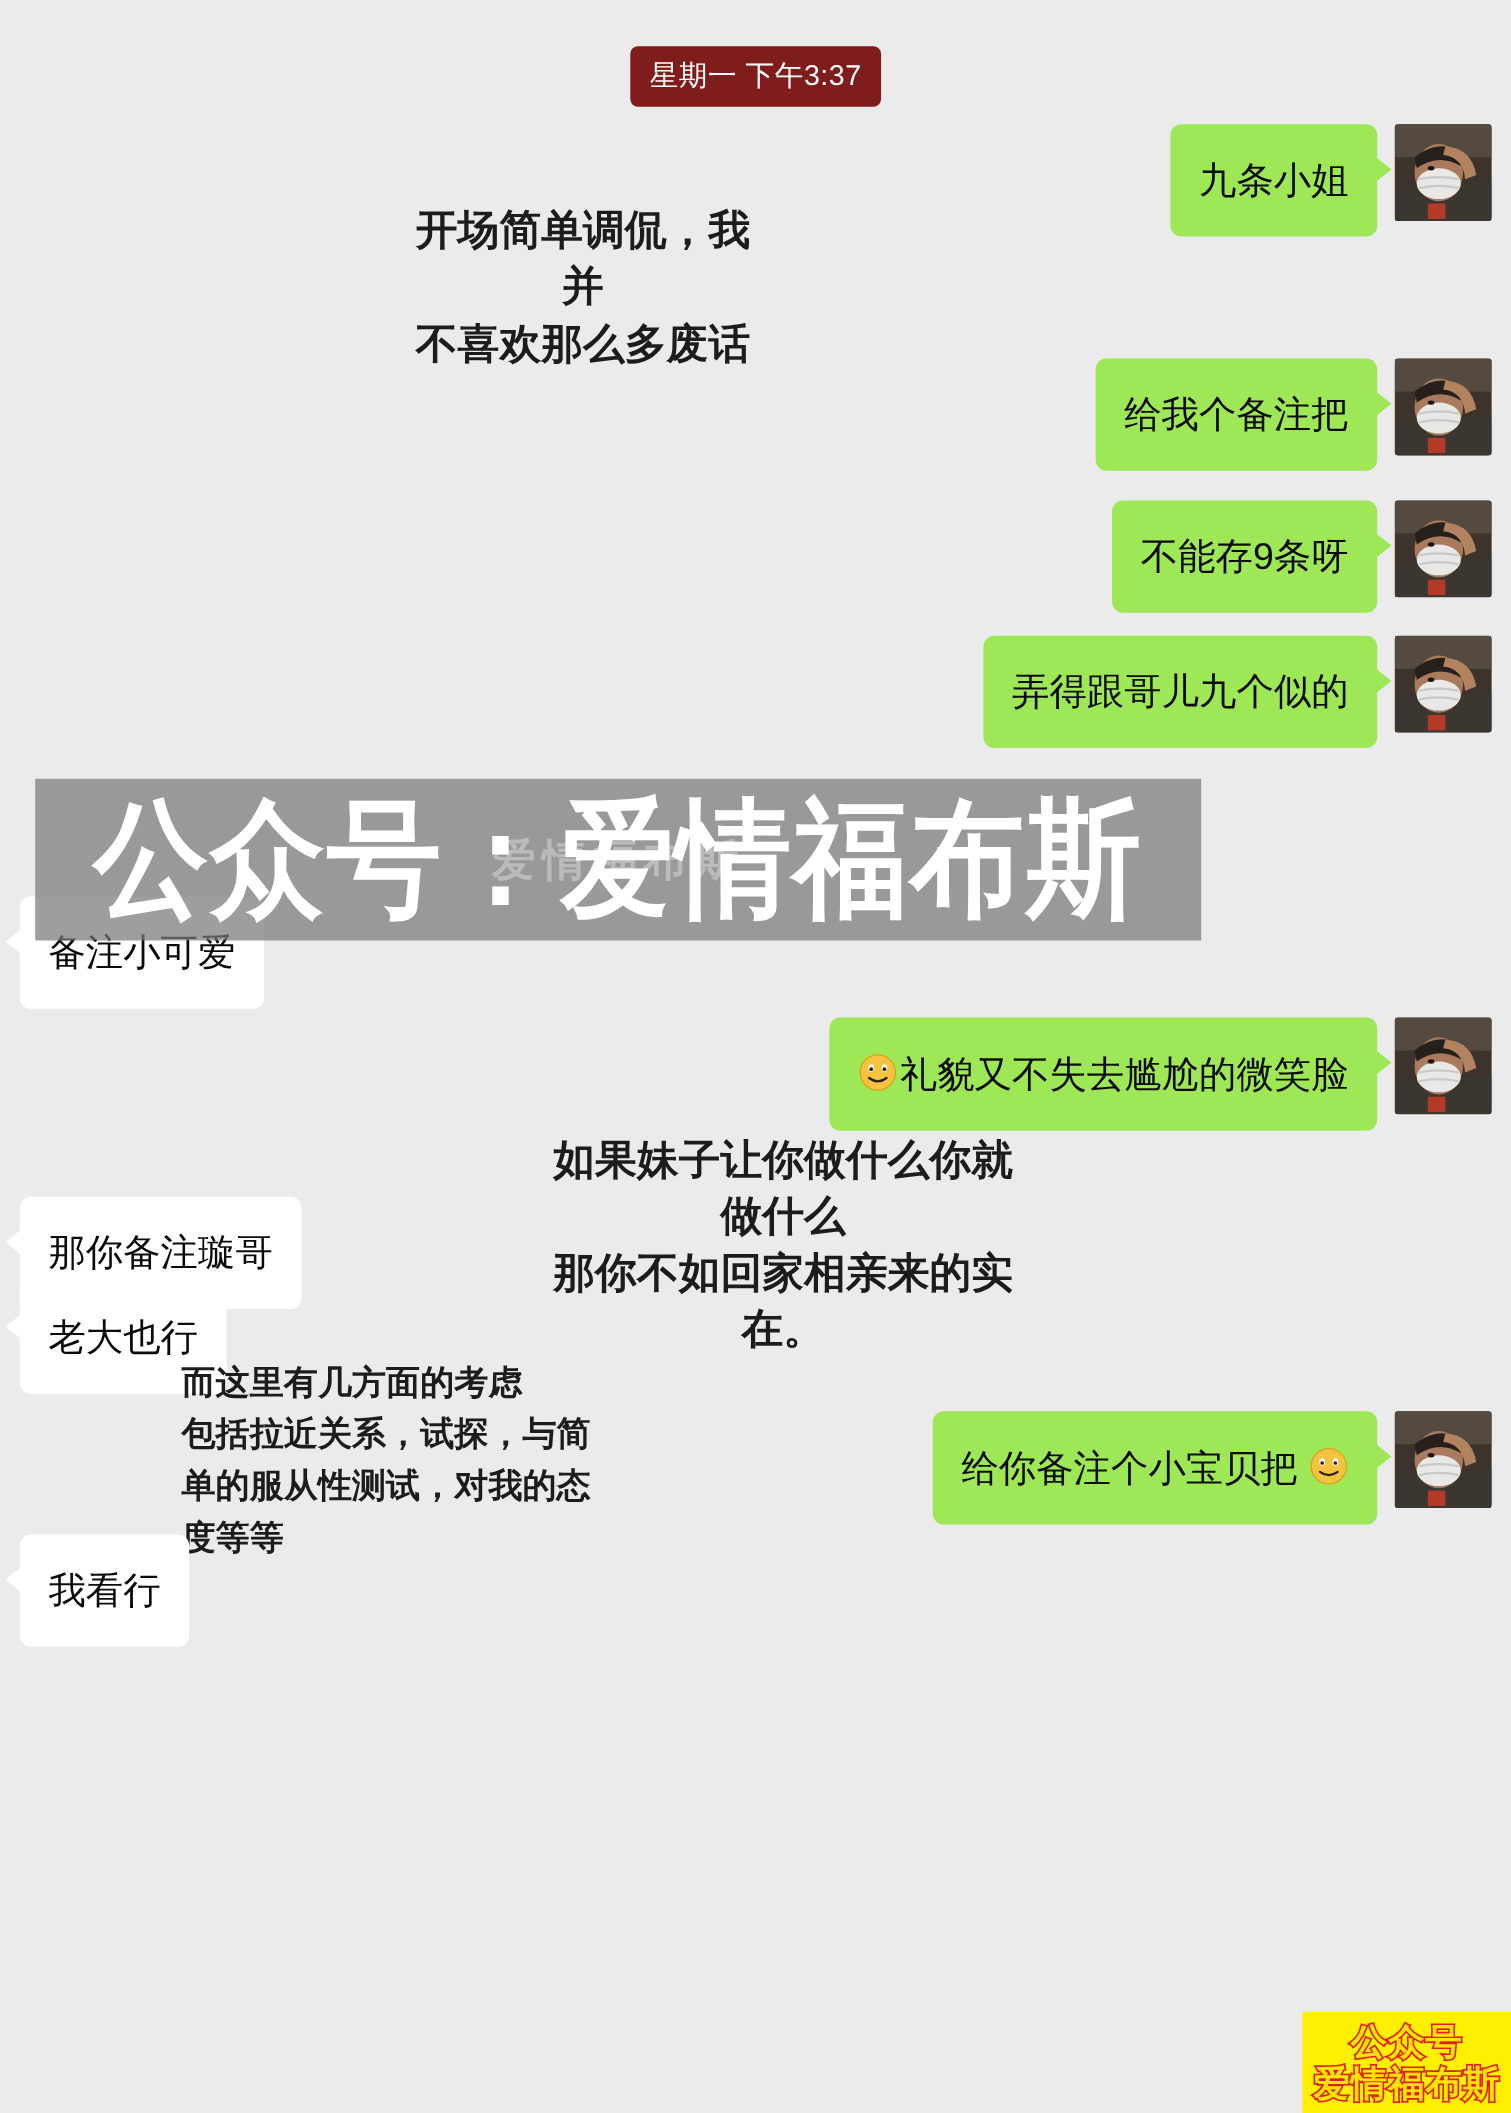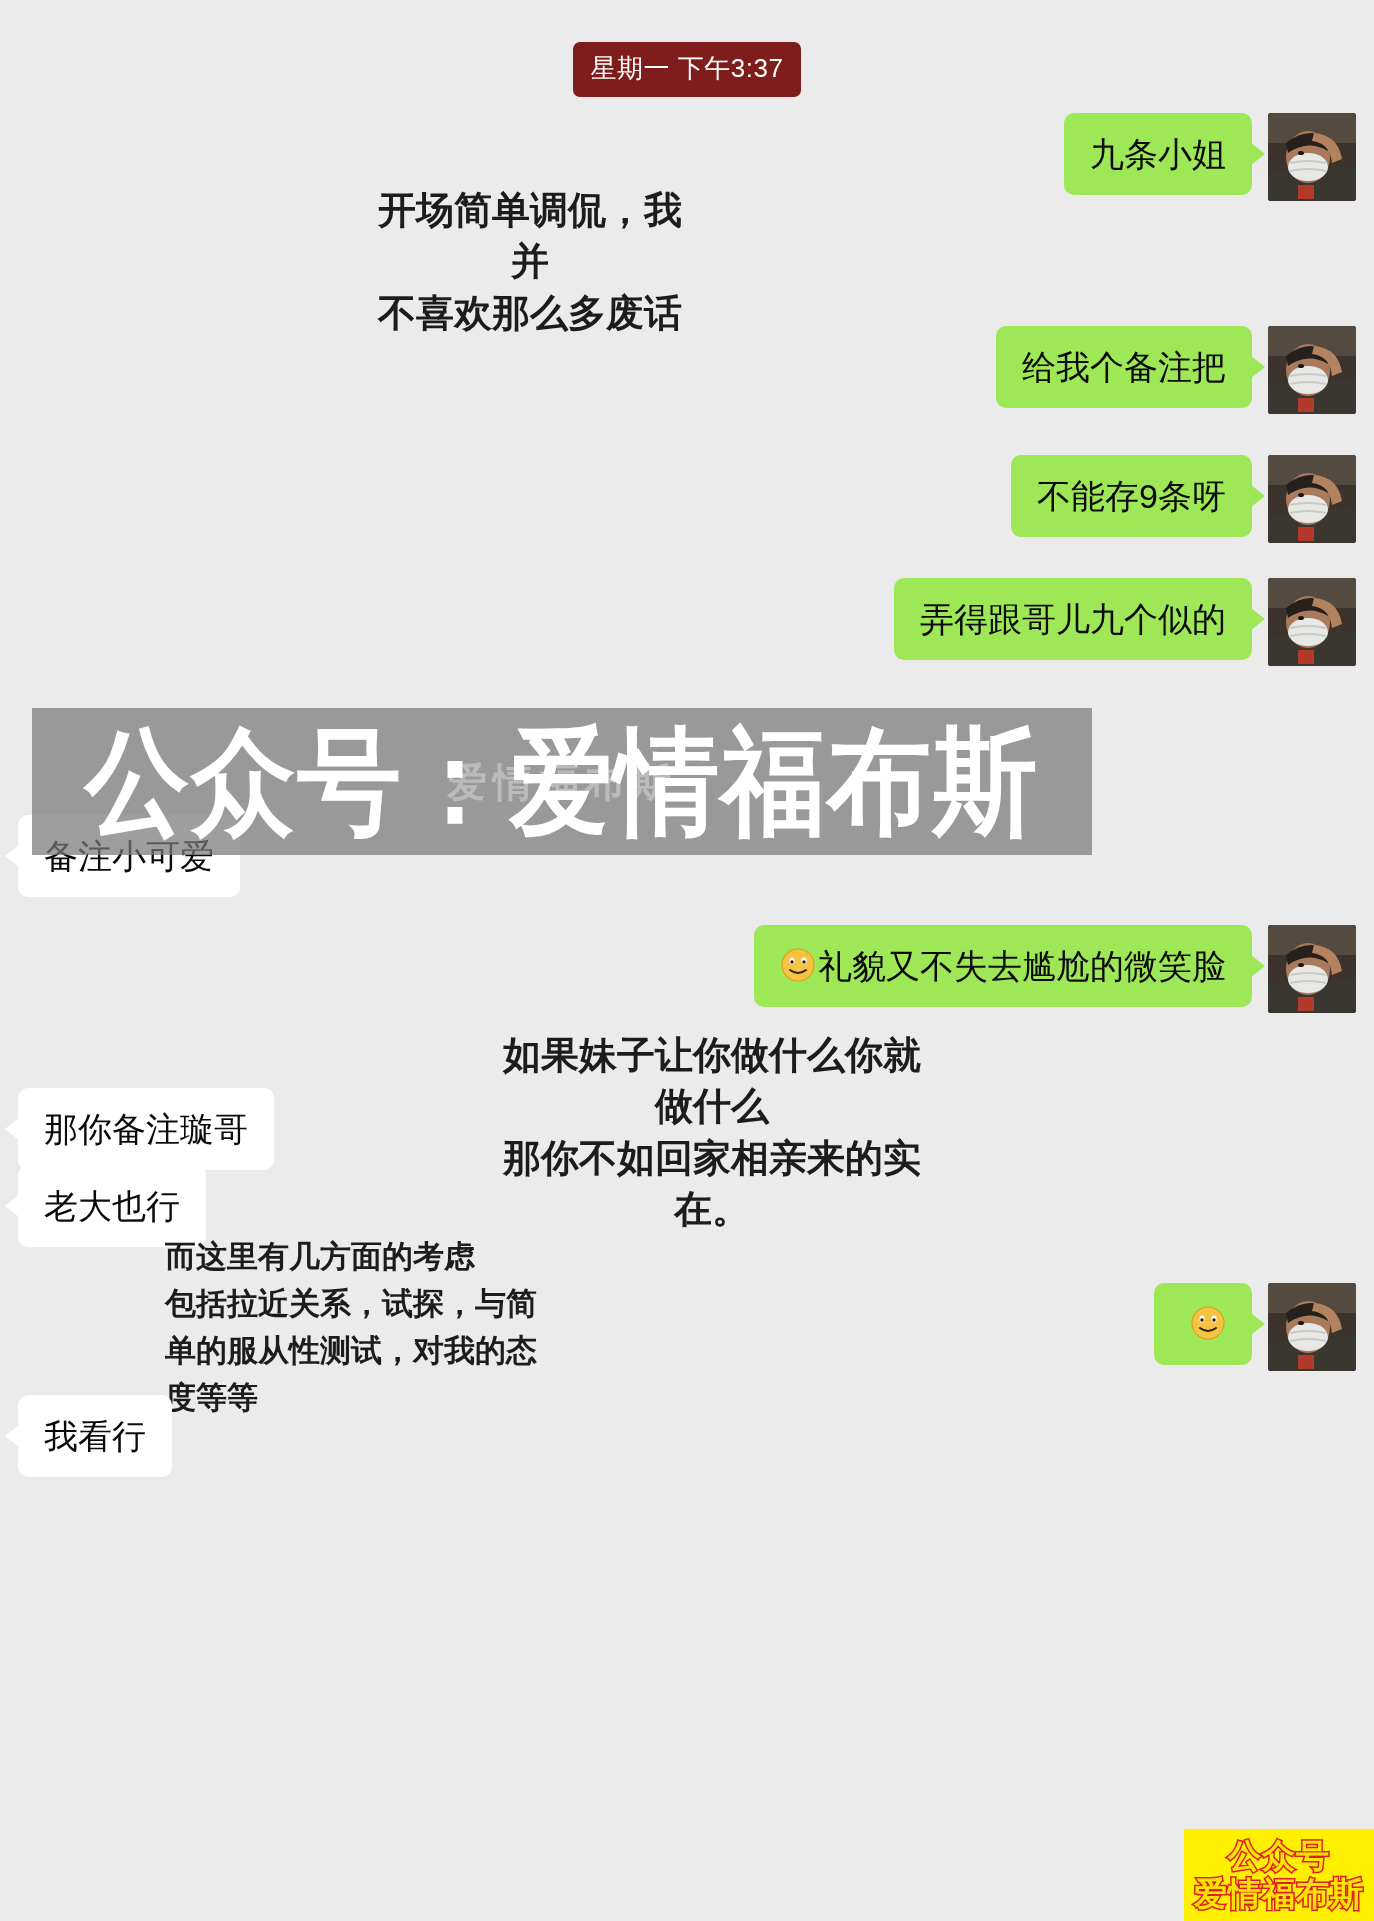--- a/index.html
+++ b/index.html
@@ -52,21 +52,21 @@
     border-radius: 3px;
     overflow: hidden;
     background: #4a4038;
     position: relative;
   }
   .avatar svg { display: block; width: 100%; height: 100%; }
 
   .bubble {
     position: relative;
     max-width: 700px;
-    padding: 22px 26px;
+    padding: 32px 26px;
     font-size: 34px;
     line-height: 1.12;
     color: #0a0a0a;
     border-radius: 10px;
     white-space: nowrap;
   }
   .bubble.green { background: #9ee756; }
   .bubble.white { background: #ffffff; }
 
   
@@ -326,21 +326,21 @@
         <ellipse cx="40" cy="44" rx="22" ry="26" fill="#a97a5c"></ellipse>
         <path d="M18 30 Q40 12 62 26 L60 38 Q40 26 20 40 Z" fill="#25201c"></path>
         <path d="M46 20 Q70 22 74 46 L64 50 Q62 30 44 28 Z" fill="#b3835f"></path>
         <ellipse cx="40" cy="54" rx="20" ry="14" fill="#e8e8e6"></ellipse>
         <path d="M22 50 Q40 46 58 50" stroke="#c9c9c5" stroke-width="2" fill="none"></path>
         <path d="M22 58 Q40 54 58 58" stroke="#c9c9c5" stroke-width="2" fill="none"></path>
         <ellipse cx="33" cy="40" rx="3" ry="2" fill="#1a1410"></ellipse>
         <rect x="30" y="72" width="16" height="14" fill="#b33a2a"></rect>
       </svg>
     </div>
-    <div class="bubble green"><svg class="emoji trail" viewBox="0 0 36 36" xmlns="http://www.w3.org/2000/svg">
+    <div class="bubble green"><span>给你备注个小宝贝把</span><svg class="emoji trail" viewBox="0 0 36 36" xmlns="http://www.w3.org/2000/svg">
         <circle cx="18" cy="18" r="16" fill="#f5c342"></circle>
         <circle cx="18" cy="18" r="16" fill="none" stroke="#d9a318" stroke-width="1.2"></circle>
         <ellipse cx="12" cy="14" rx="2.6" ry="3.4" fill="#ffffff"></ellipse>
         <ellipse cx="24" cy="14" rx="2.6" ry="3.4" fill="#ffffff"></ellipse>
         <circle cx="12" cy="15" r="1.7" fill="#2b2117"></circle>
         <circle cx="24" cy="15" r="1.7" fill="#2b2117"></circle>
         <path d="M10 23 Q18 29 26 23" stroke="#2b2117" stroke-width="2" fill="none" stroke-linecap="round"></path>
       </svg></div>
   </div>
 

